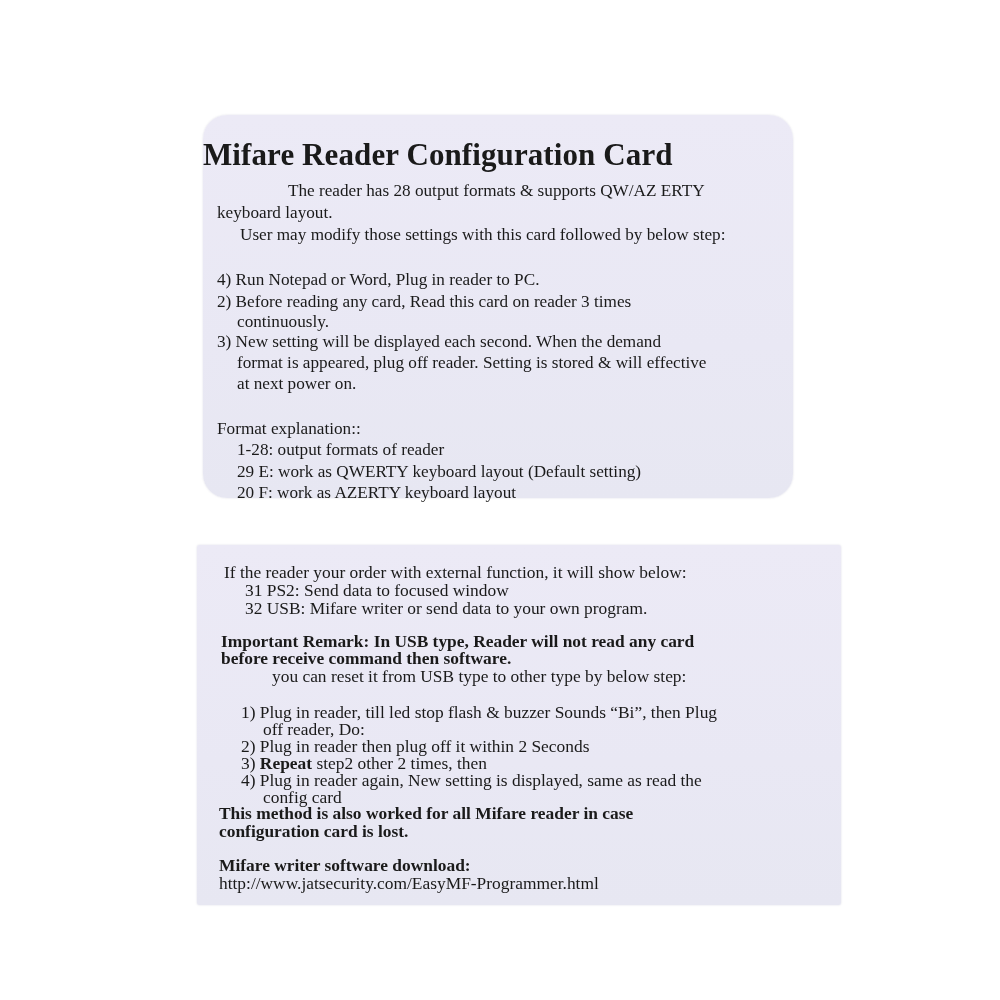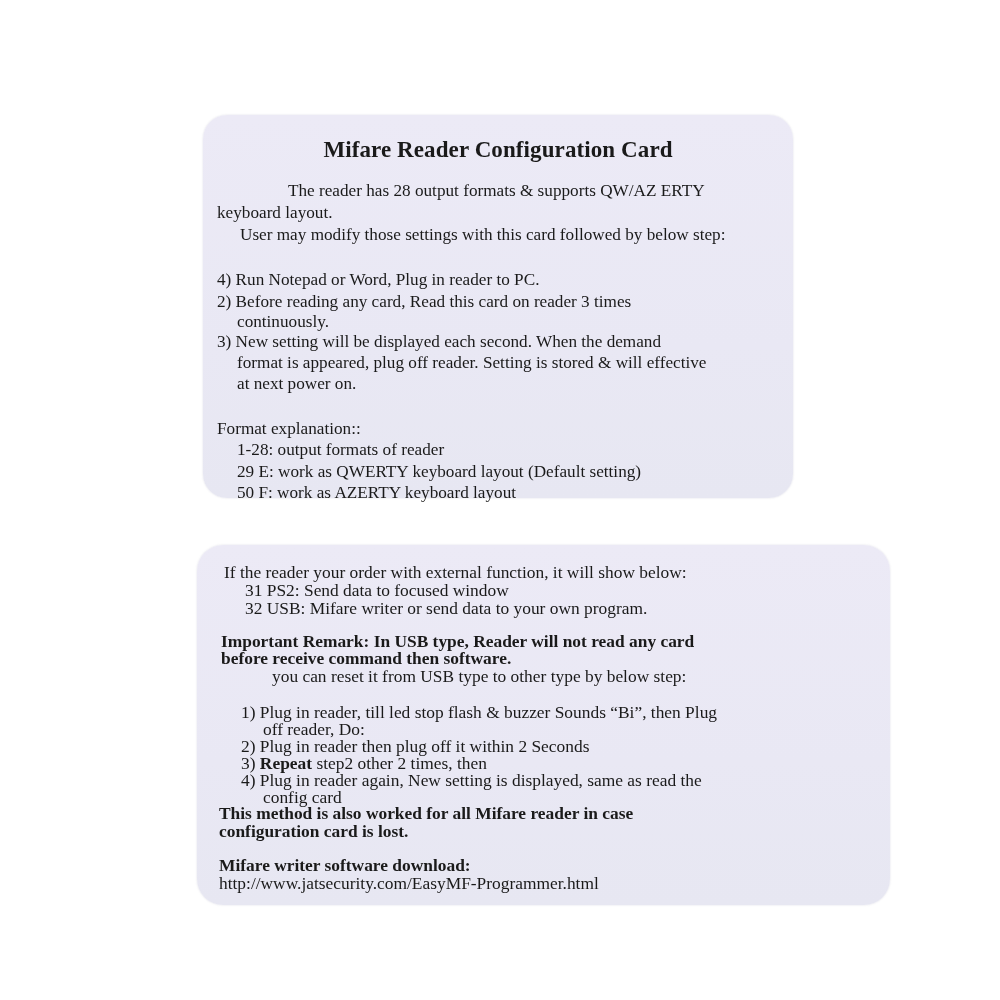--- a/index.html
+++ b/index.html
@@ -7,24 +7,24 @@
     width: 1000px; height: 1000px; background: #ffffff; position: relative; overflow: hidden;
     font-family: "Liberation Serif", "DejaVu Serif", serif; color: #1a1a1a;
   }
   .card {
     position: absolute;
     background: linear-gradient(180deg, #eceaf6 0%, #e9e8f4 60%, #e7e7f2 100%);
     border-radius: 24px;
     box-shadow: 0 0 2px rgba(120,120,150,0.25);
   }
   #card-1 { left: 203px; top: 115px; width: 590px; height: 383px; }
-  #card-2 { left: 197px; top: 545px; width: 693px; height: 360px; border-radius: 26px; }
+  #card-2 { left: 197px; top: 545px; width: 644px; height: 360px; border-radius: 2px; }
   .title {
-    position: absolute; left: 0; right: 0; top: 22px; text-align: center;
-    font-weight: bold; font-size: 23px; letter-spacing: 0.1px;
+    position: absolute; left: 0; right: 0; top: 22px; 
+    font-weight: bold; font-size: 31px; letter-spacing: 0.1px;
   }
   .ln { position: absolute; white-space: nowrap; font-size: 17.2px; line-height: 20px; }
   .b { font-weight: bold; }
   #card-2 .ln { font-size: 17.4px; }
 </style>
 </head>
 <body>
 
 <div id="card-1" class="card">
   <div class="title">Mifare Reader Configuration Card</div>
@@ -35,21 +35,21 @@
   <div class="ln" style="left:14px;top:155px;">4) Run Notepad or Word, Plug in reader to PC.</div>
   <div class="ln" style="left:14px;top:177px;">2) Before reading any card, Read this card on reader 3 times</div>
   <div class="ln" style="left:34px;top:197px;">continuously.</div>
   <div class="ln" style="left:14px;top:217px;">3) New setting will be displayed each second. When the demand</div>
   <div class="ln" style="left:34px;top:238px;">format is appeared, plug off reader. Setting is stored &amp; will effective</div>
   <div class="ln" style="left:34px;top:259px;text-align:right;">at next power on.</div>
 
   <div class="ln" style="left:14px;top:304px;font-family:Liberation Serif, serif;">Format explanation::</div>
   <div class="ln" style="left:34px;top:325px;">1-28: output formats of reader</div>
   <div class="ln" style="left:34px;top:347px;">29 E: work as QWERTY keyboard layout (Default setting)</div>
-  <div class="ln" style="left:34px;top:368px;">50 F: work as AZERTY keyboard layout</div>
+  <div class="ln" style="left:34px;top:368px;">20 F: work as AZERTY keyboard layout</div>
 </div>
 
 <div id="card-2" class="card">
   <div class="ln" style="left:27px;top:17px;">If the reader your order with external function, it will show below:</div>
   <div class="ln" style="left:48px;top:35px;">31 PS2: Send data to focused window</div>
   <div class="ln" style="left:48px;top:53px;">32 USB: Mifare writer or send data to your own program.</div>
 
   <div class="ln b" style="left:24px;top:86px;">Important Remark: In USB type, Reader will not read any card</div>
   <div class="ln b" style="left:24px;top:103px;">before receive command then software.</div>
   <div class="ln" style="left:44px;top:121px;margin-left:31px;">you can reset it from USB type to other type by below step:</div>

